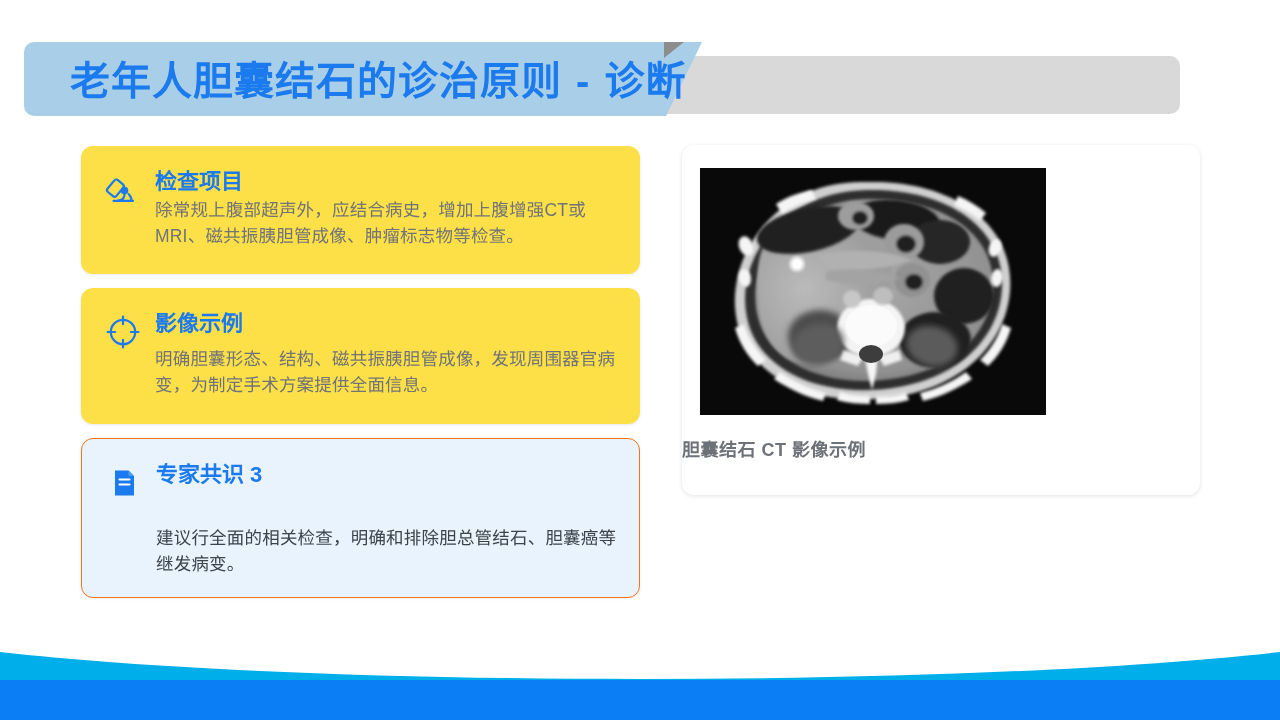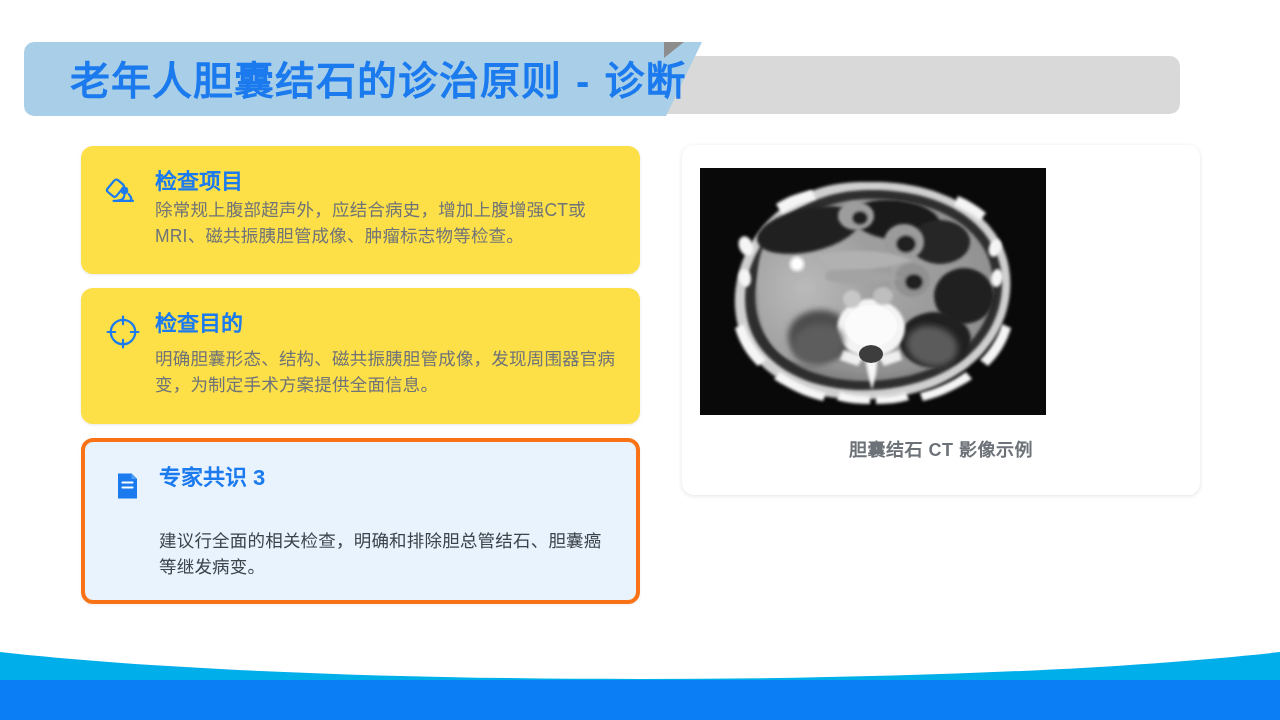--- a/index.html
+++ b/index.html
@@ -94,21 +94,21 @@
     padding: 22px 20px 20px 20px;
     display: flex;
     align-items: flex-start;
   }
   .card.plain {
     background: #fde047;
     box-shadow: 0 1px 3px rgba(20, 40, 70, 0.10);
   }
   .card.accent {
     background: #e8f3fe;
-    border: 4px solid #f97316;
+    border: 1px solid #f97316;
     box-shadow: 0 1px 3px rgba(20, 40, 70, 0.07);
   }
   .card-1 { min-height: 128px; }
   .card-2 { min-height: 136px; }
   .card-3 { min-height: 124px; }
 
   .card-icon {
     flex: 0 0 44px;
     width: 44px;
     height: 44px;
@@ -165,21 +165,20 @@
     width: 346px;
     height: 247px;
     background: #000000;
     overflow: hidden;
   }
   .ct-caption {
     position: absolute;
     left: 0;
     top: 290px;
     width: 518px;
-    text-align: center;
     font-size: 18px;
     font-weight: bold;
     color: #6c7278;
     letter-spacing: 0.5px;
   }
 
   
   .wave-wrap {
     position: absolute;
     left: 0;
@@ -226,21 +225,21 @@
       <div class="card-icon">
         <svg width="40" height="40" viewBox="0 0 40 40" fill="none">
           <circle cx="20" cy="20" r="12.2" stroke="#1a7aee" stroke-width="2.2"></circle>
           <path d="M20 4.6 V12.2" stroke="#1a7aee" stroke-width="2.2" stroke-linecap="round"></path>
           <path d="M20 27.8 V35.4" stroke="#1a7aee" stroke-width="2.2" stroke-linecap="round"></path>
           <path d="M4.6 20 H12.2" stroke="#1a7aee" stroke-width="2.2" stroke-linecap="round"></path>
           <path d="M27.8 20 H35.4" stroke="#1a7aee" stroke-width="2.2" stroke-linecap="round"></path>
         </svg>
       </div>
       <div class="card-body">
-        <p class="card-title">检查目的</p>
+        <p class="card-title">影像示例</p>
         <p class="card-text">明确胆囊形态、结构、磁共振胰胆管成像，发现周围器官病变，为制定手术方案提供全面信息。</p>
       </div>
     </div>
 
     <div class="card accent card-3">
       <div class="card-icon">
         <svg width="40" height="40" viewBox="0 0 40 40" fill="none">
           <path d="M11 7.5 H24.5 L30 13 V32.5 H11 Z" fill="#1a7aee"></path>
           <path d="M24.5 7.5 L30 13 H24.5 Z" fill="#4d9cf5"></path>
           <path d="M15.5 16.5 H25.5" stroke="#ffffff" stroke-width="2.1" stroke-linecap="round"></path>

